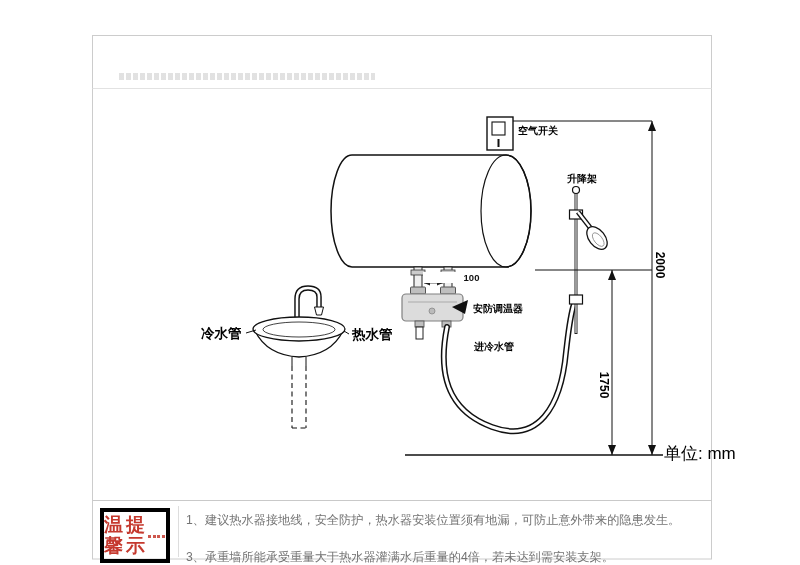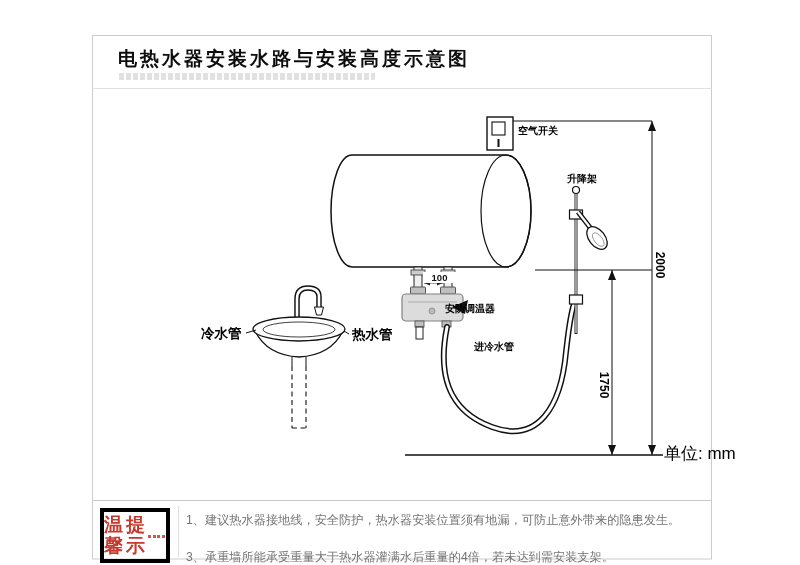--- a/index.html
+++ b/index.html
@@ -13,21 +13,21 @@
     white-space:nowrap;
   }
   .subtitle-ghost{
     left:119px;top:73px;width:256px;height:7px;opacity:.5;
     background:repeating-linear-gradient(90deg,#c4c4c4 0 5px,transparent 5px 7px);
   }
   .dlabel{font-weight:bold;font-size:10px;white-space:nowrap;color:#000;}
   .dlabel.small{font-size:13.5px;}
   .dim{font-weight:bold;font-size:12px;text-align:center;color:#000;}
   .rot90{transform:rotate(90deg);}
-  .dim100{left:423px;top:272px;width:33px;font-size:9.5px;font-weight:bold;text-align:center;background:#fff;}
+  .dim100{left:423px;top:272px;width:33px;font-size:9.5px;font-weight:bold;text-align:center;background:#fff;padding-left:32px;}
   .unit{left:664px;top:442px;font-size:17px;color:#000000;white-space:nowrap;}
   .stamp{
     left:100px;top:508px;width:62px;height:47px;border:4px solid #000000;
     display:flex;flex-direction:row;align-items:center;justify-content:center;
     color:#c5392e;font-weight:bold;
   }
   .stamp span{font-size:19px;letter-spacing:3px;line-height:1.08;}
   .stamp .tinyline{width:90%;height:3px;margin-top:2px;opacity:.85;
     background:repeating-linear-gradient(90deg,#c5392e 0 3px,transparent 3px 4.5px);}
   .tip{left:186px;width:520px;font-size:12.2px;color:#737373;white-space:nowrap;}
@@ -128,26 +128,25 @@
       <line x1="612" y1="270" x2="612" y2="455" stroke="#111111" stroke-width="1"></line>
       <polygon points="652,121 648,131 656,131" fill="#111111"></polygon>
       <polygon points="652,455 648,445 656,445" fill="#111111"></polygon>
       <polygon points="612,270 608,280 616,280" fill="#111111"></polygon>
       <polygon points="612,455 608,445 616,445" fill="#111111"></polygon>
     </g>
 
     <line x1="405" y1="455" x2="663" y2="455" stroke="#111111" stroke-width="1.6"></line>
   </svg>
 
-  <div class="abs title">电热水器安装水路与安装高度示意图</div>
   <div class="abs subtitle-ghost"></div>
 
   <div class="abs dlabel" style="left:518px;top:124px;">空气开关</div>
   <div class="abs dlabel" style="left:567px;top:172px;">升降架</div>
-  <div class="abs dlabel" style="left:445px;top:302px;">安防调温器</div>
+  <div class="abs dlabel" style="left:473px;top:302px;">安防调温器</div>
   <div class="abs dlabel small" style="left:201px;top:325px;">冷水管</div>
   <div class="abs dlabel small" style="left:352px;top:326px;">热水管</div>
   <div class="abs dlabel" style="left:474px;top:340px;">进冷水管</div>
 
   <div class="abs dim rot90" style="left:640px;top:258px;width:40px;">2000</div>
   <div class="abs dim rot90" style="left:584px;top:378px;width:40px;">1750</div>
   <div class="abs dim100">100</div>
   <div class="abs unit">单位: mm</div>
 
   <div class="abs stamp">

